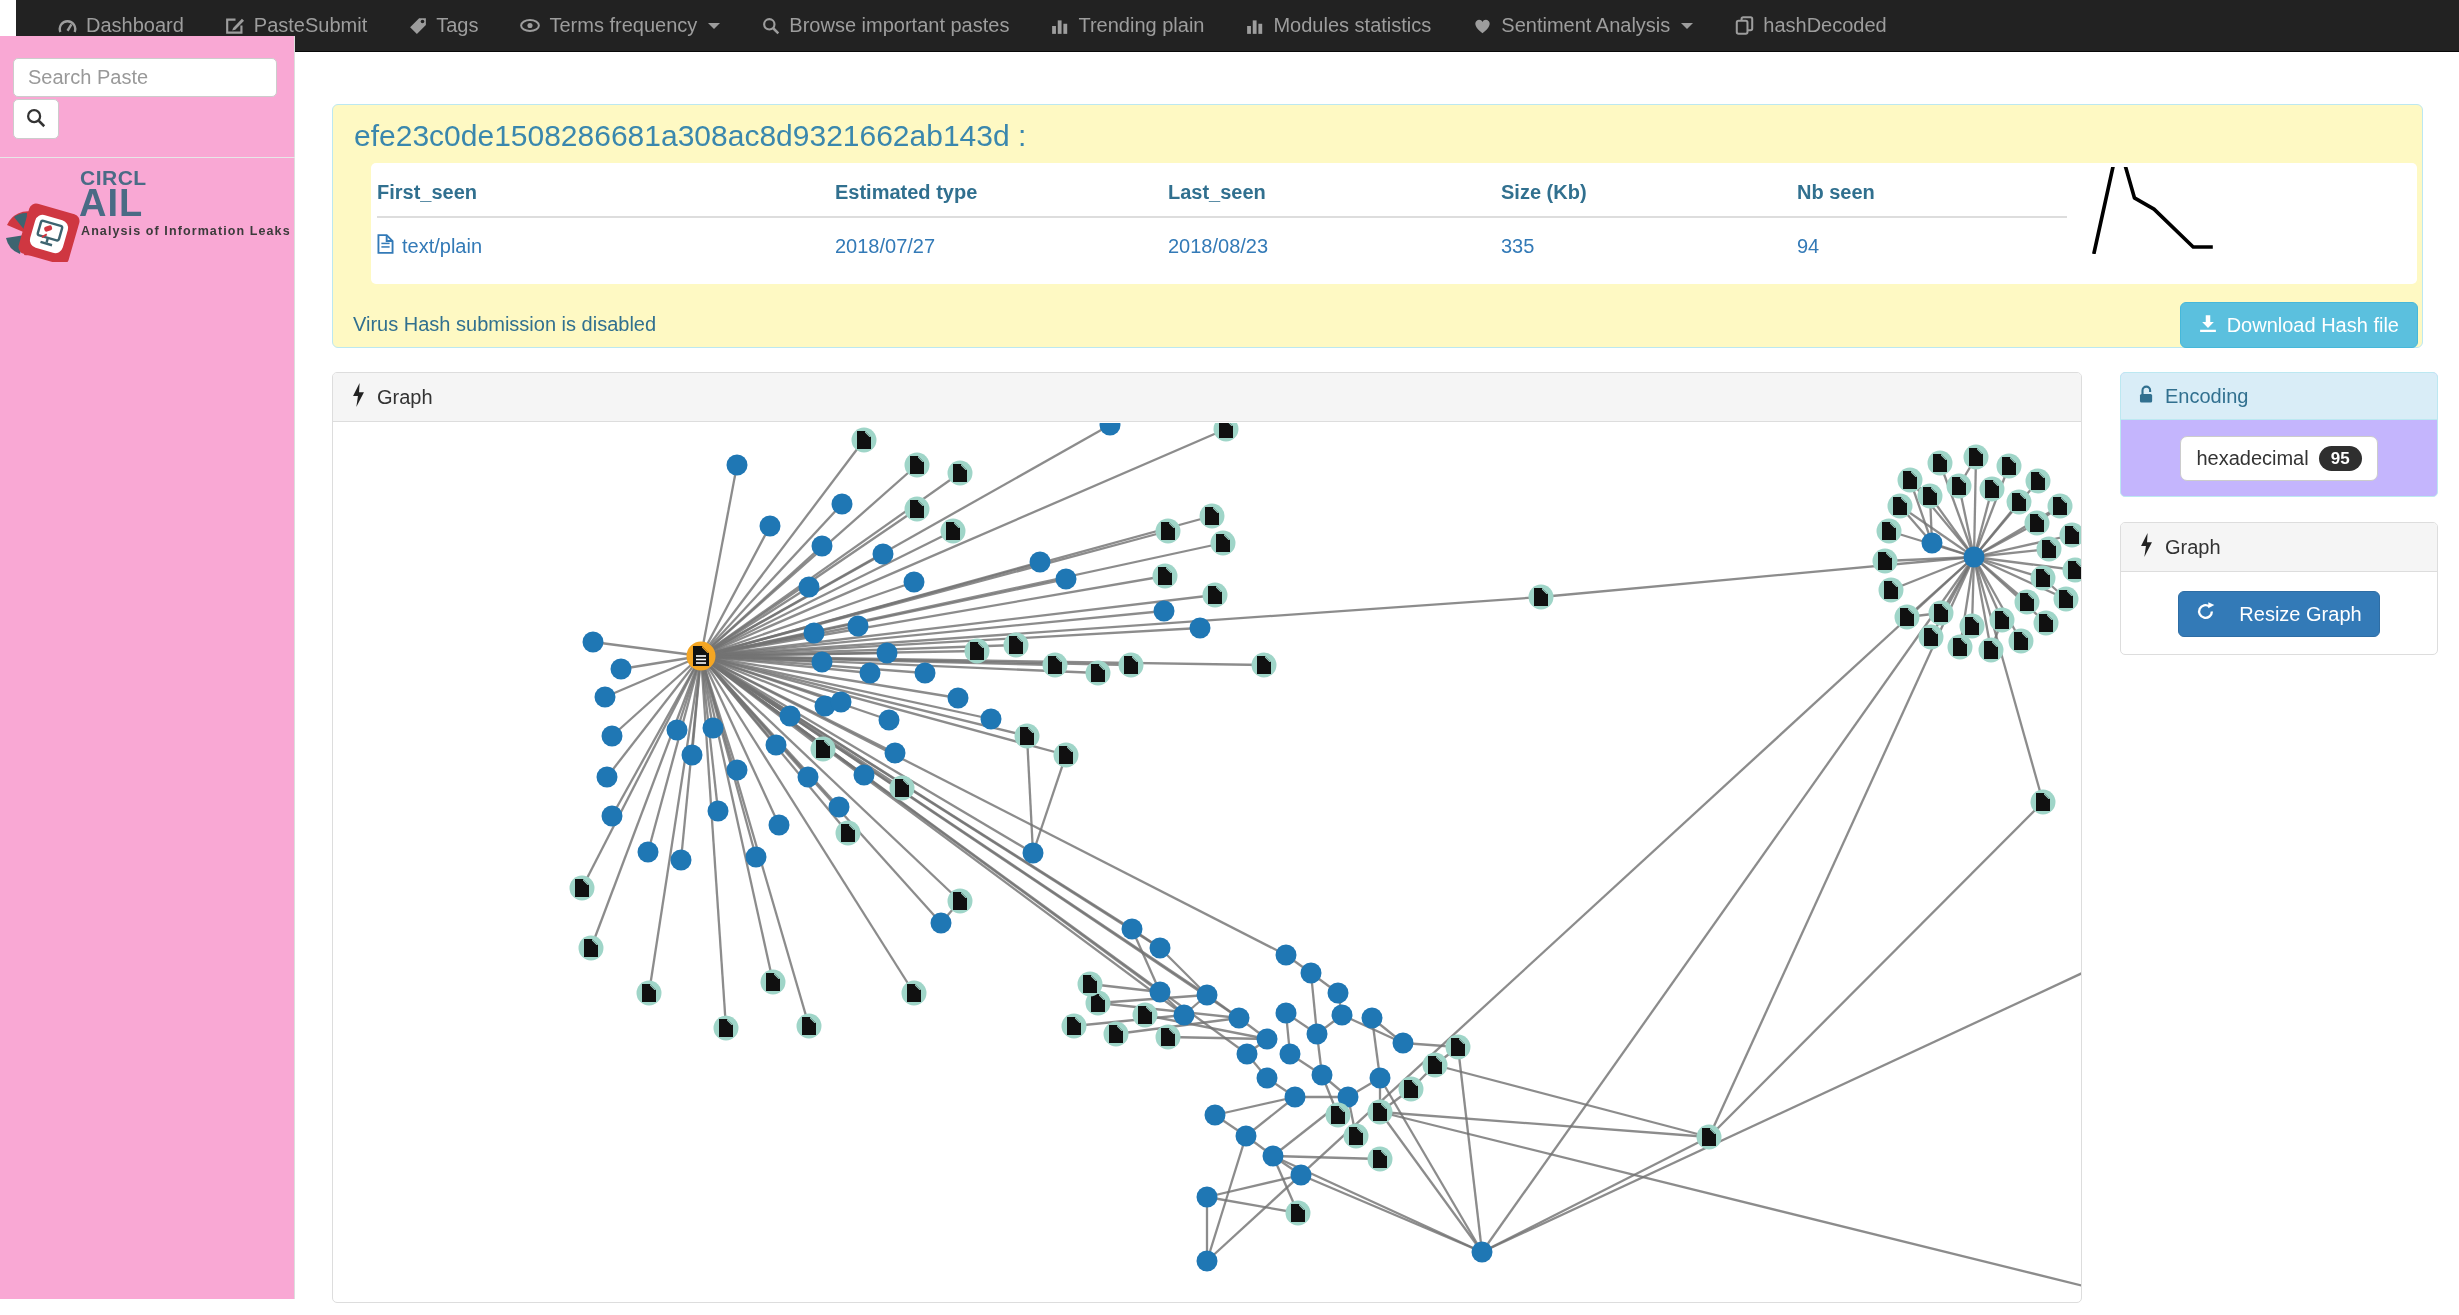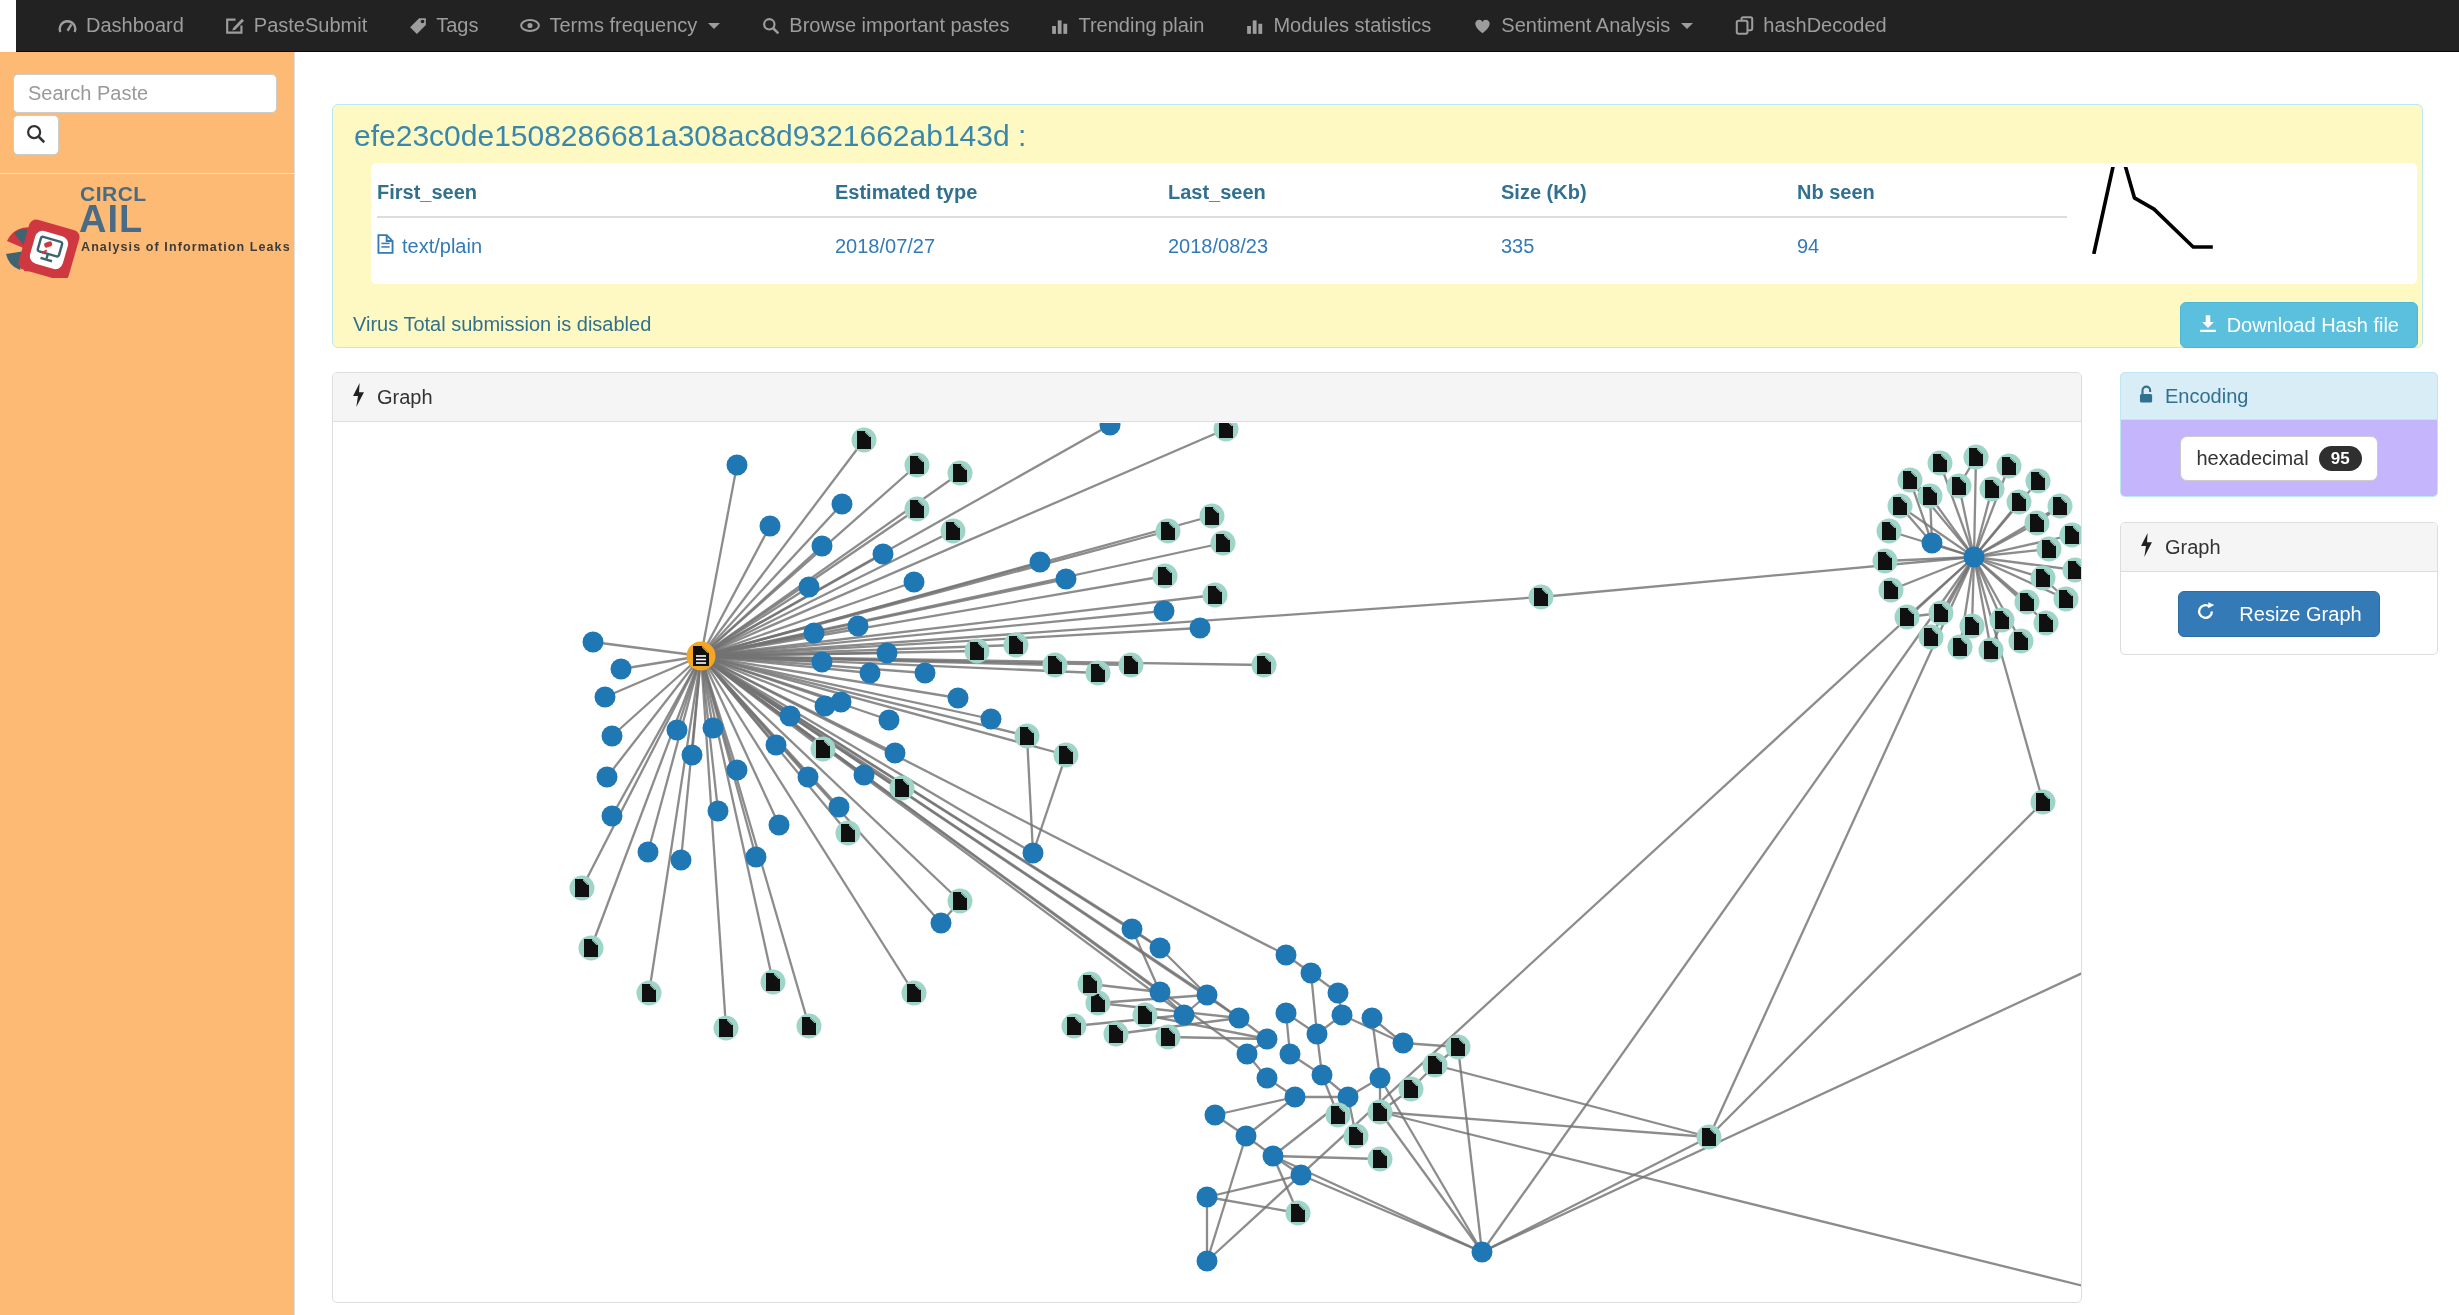--- a/index.html
+++ b/index.html
@@ -9,22 +9,22 @@
   
   .navbar { position:absolute; left:16px; top:0; width:2459px; height:52px;
     background:#222; border-bottom:1px solid #080808; display:flex; align-items:stretch; padding-left:21px; }
   .nav-item { display:flex; align-items:center; gap:9px; padding:0 21px; color:#9d9d9d;
     font-size:20px; cursor:pointer; text-decoration:none; white-space:nowrap; }
   .nav-item svg { display:block; }
   .caret { width:0; height:0; border-left:6px solid transparent; border-right:6px solid transparent;
     border-top:6px solid #9d9d9d; margin-left:2px; }
 
   
-  .sidebar { position:absolute; left:0; top:52px; width:295px; height:1263px;
-    background:#fdba74; border-right:1px solid #ddd; }
+  .sidebar { position:absolute; left:0; top:36px; width:295px; height:1263px;
+    background:#f9a8d4; border-right:1px solid #ddd; }
   .search-input { position:absolute; left:13px; top:22px; width:264px; height:39px;
     border:1px solid #ccc; border-radius:5px; padding:0 14px; font-size:20px; color:#555;
     font-family:"Liberation Sans",sans-serif; }
   .search-input::placeholder { color:#999; }
   .search-btn { position:absolute; left:13px; top:63px; width:46px; height:40px;
     background:#fff; border:1px solid #ccc; border-radius:5px; cursor:pointer;
     display:flex; align-items:center; justify-content:center; }
   .side-divider { position:absolute; left:0; top:121px; width:295px; border-top:1px solid #e7e7e7; }
   .logo { position:absolute; left:2px; top:122px; width:290px; height:110px; }
   .logo-brand { position:absolute; left:78px; top:8px; font-size:21px; font-weight:bold; color:#4a6b85; letter-spacing:0.5px; }
@@ -233,21 +233,21 @@
         <div class="ht-cell">2018/08/23</div>
         <div class="ht-cell">335</div>
         <div class="ht-cell">94</div>
       </div>
     </div>
     <svg class="sparkline" width="126" height="87" viewBox="0 0 90 62" preserveAspectRatio="none">
       <polyline id="spark-line" points="2,62 17,-6 23,-6 31,22 45,30 73,57 87,57" fill="none" stroke="#000" stroke-width="2.6" stroke-linejoin="round"></polyline>
     </svg>
   </div>
 
-  <div class="vt-note">Virus Total submission is disabled</div>
+  <div class="vt-note">Virus Hash submission is disabled</div>
 
   <button class="download-btn">
     <span>
       <svg width="18" height="18" viewBox="0 0 16 16">
           <path d="M6,1 h4 v6 h3.2 l-5.2,5.5 -5.2,-5.5 h3.2 z" fill="#fff"></path>
           <rect x="1" y="14" width="14" height="2" fill="#fff"></rect>
         </svg>
     </span>
     <span>Download Hash file</span>
   </button>

